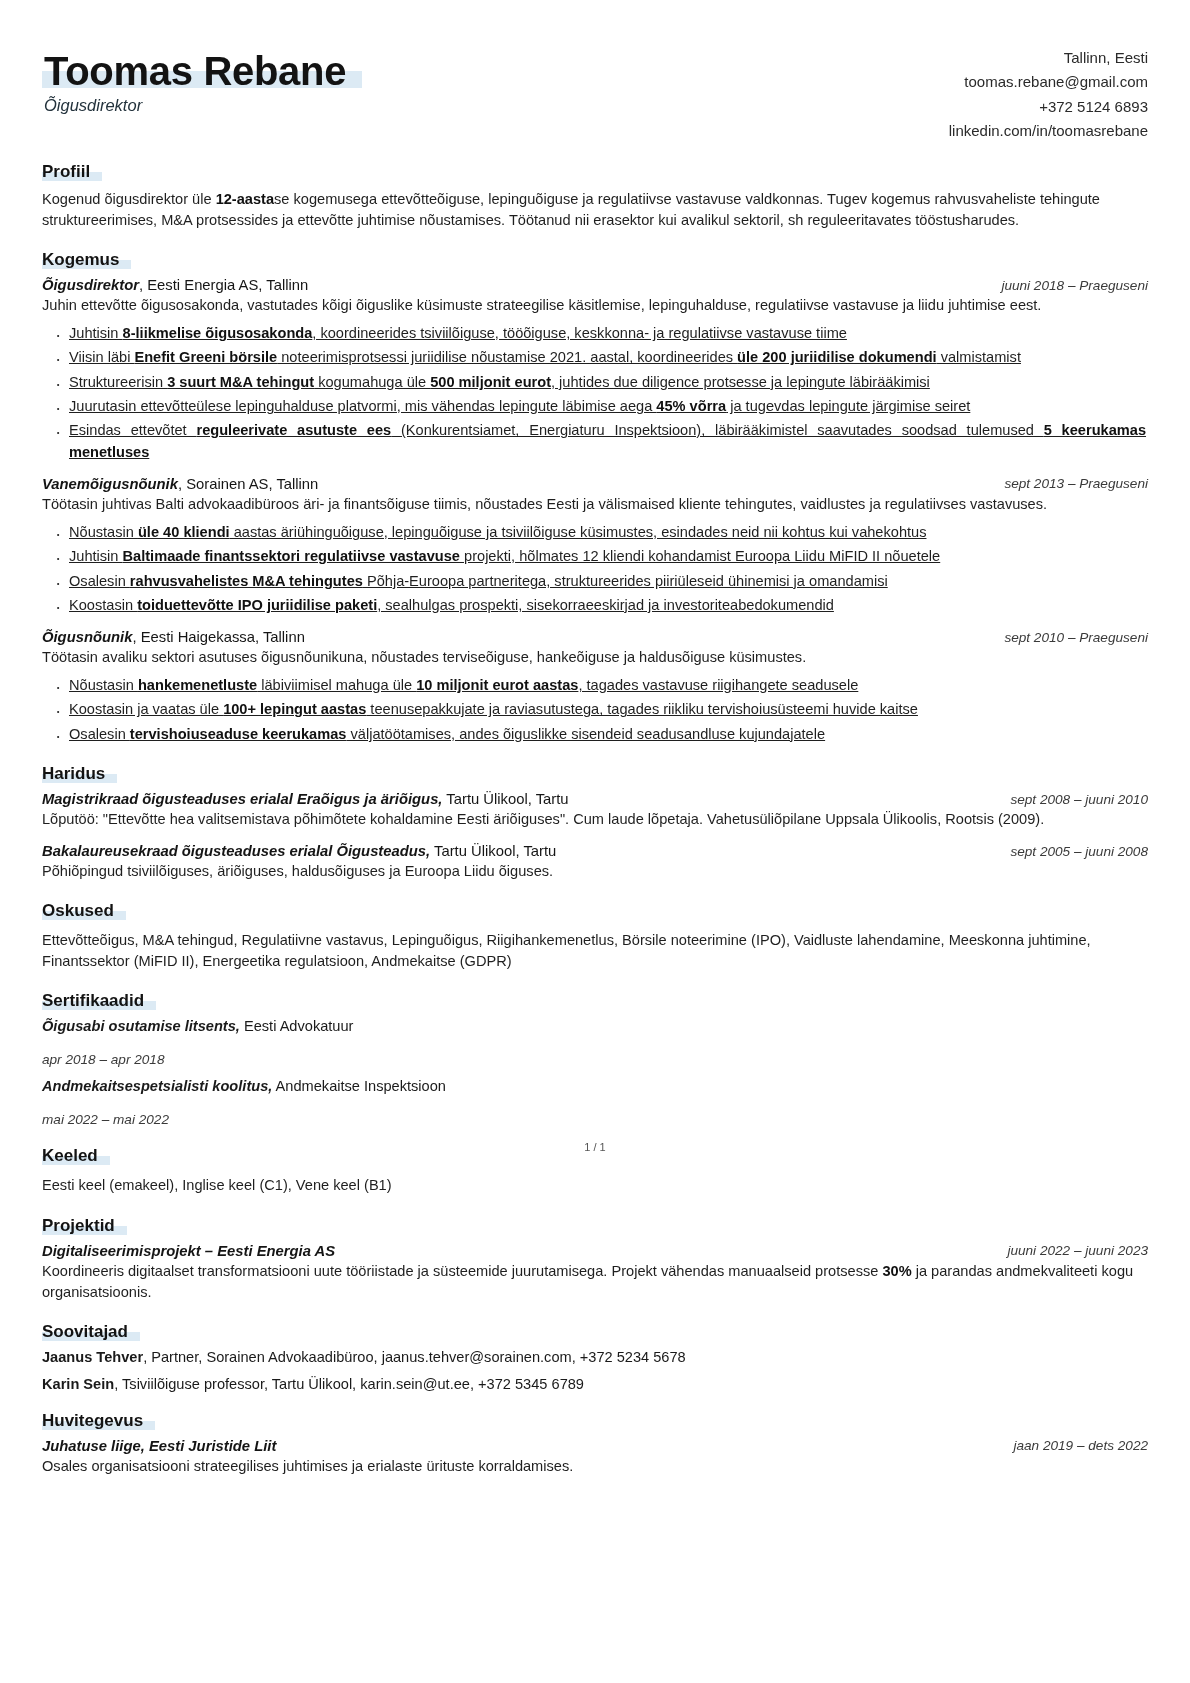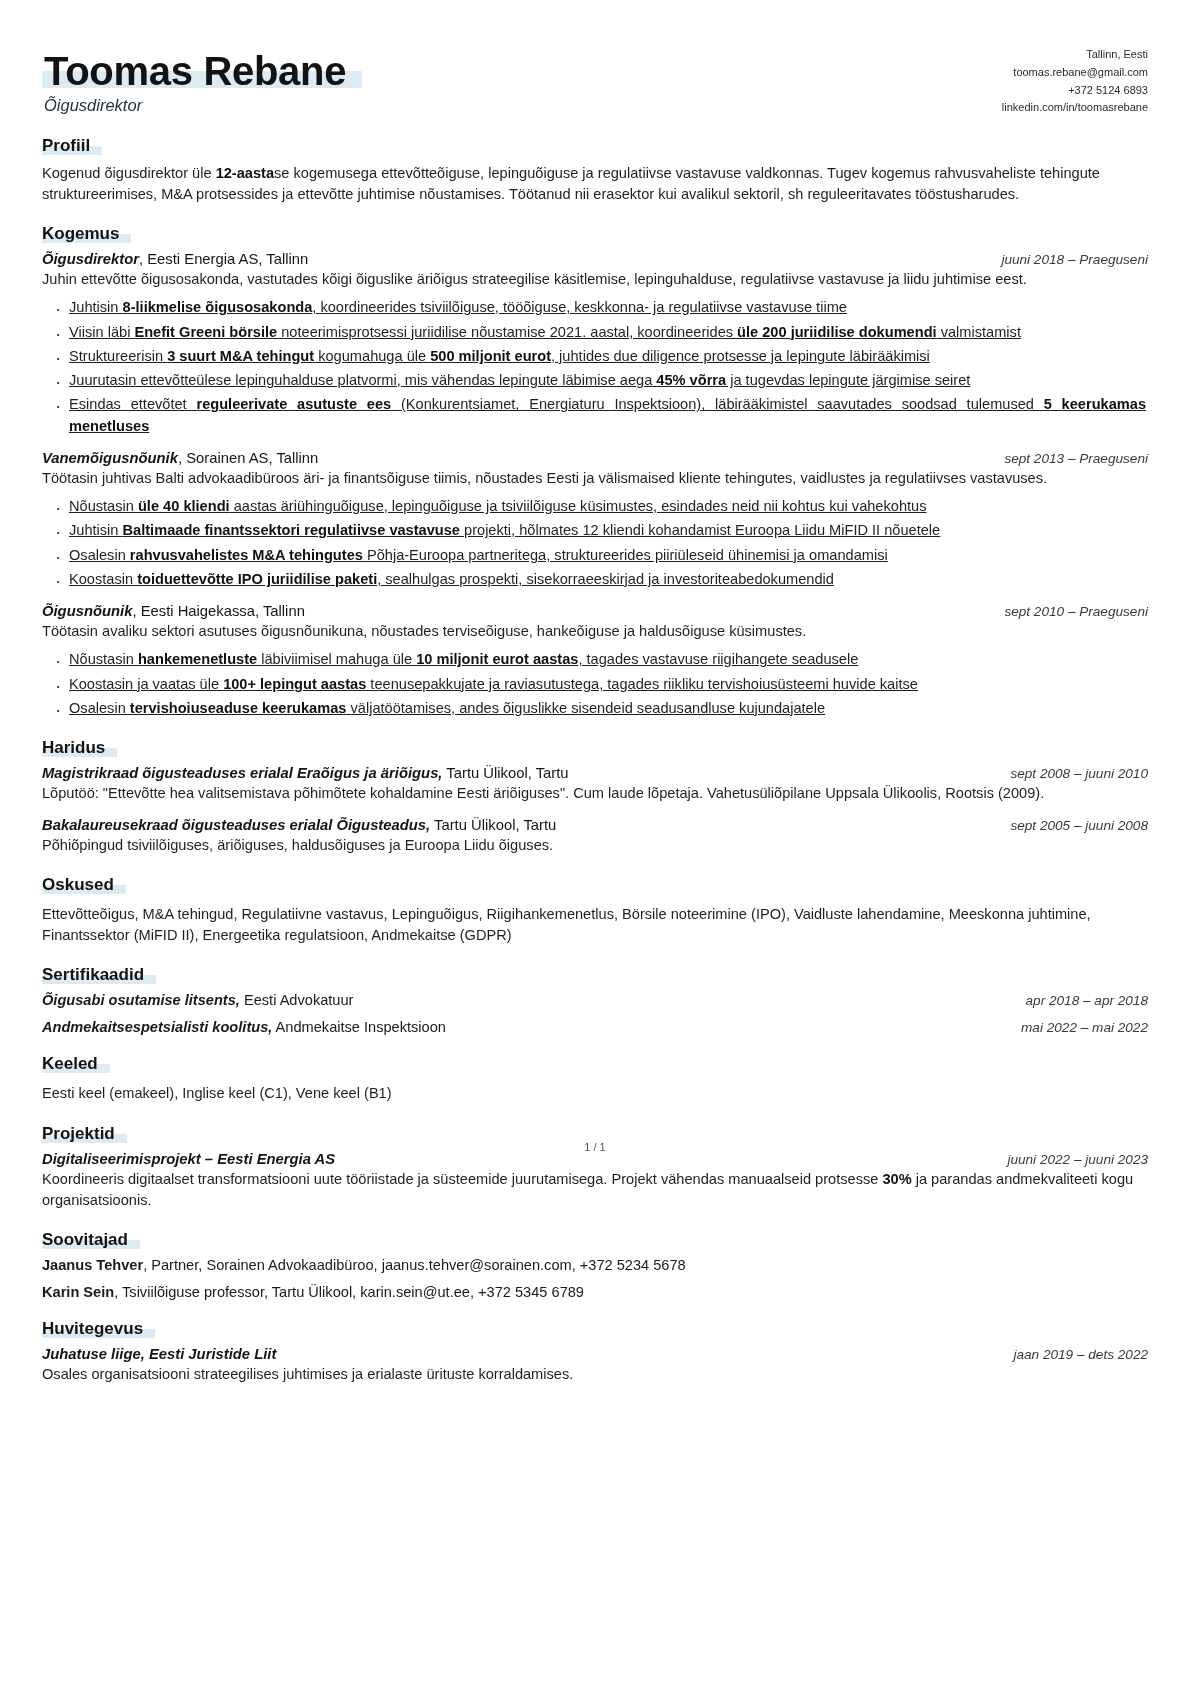--- a/index.html
+++ b/index.html
@@ -51,21 +51,21 @@
   .name .txt { position: relative; z-index: 1; }
   .job-subtitle {
     font-size: 16.5px;
     font-style: italic;
     color: #23323c;
     margin-top: 4px;
     padding-left: 2px;
   }
   .contact {
     text-align: right;
-    font-size: 11px;
+    font-size: 15px;
     line-height: 1.62;
     color: #2a2a2a;
     padding-top: 2px;
   }
   .contact div { white-space: nowrap; }
 
   
   .section { margin-top: 19px; }
   .sec-title {
     font-size: 17px;
@@ -93,21 +93,21 @@
     color: #1f1f1f;
   }
   b, strong { font-weight: bold; color: #111; }
 
   
   .entry { margin-top: 13px; }
   .entry:first-of-type { margin-top: 0; }
   .entry-head {
     display: flex;
     justify-content: space-between;
-    align-items: flex-end;
+    align-items: center;
     gap: 18px;
   }
   .entry-title {
     font-size: 14.8px;
     color: #151515;
     flex: 1 1 auto;
   }
   .entry-title .role {
     font-weight: bold;
     font-style: italic;
@@ -157,20 +157,21 @@
   }
 
   
   .line-row {
     display: flex;
     justify-content: space-between;
     align-items: baseline;
     gap: 18px;
     margin-top: 11px;
     font-size: 14.6px;
+    flex-direction: column;
   }
   .line-row:first-child { margin-top: 0; }
   .line-row .lbl { color: #1a1a1a; }
   .line-row .lbl .strong-i {
     font-weight: bold;
     font-style: italic;
   }
   .line-row .lbl .nm { font-weight: bold; }
   .line-row .dt {
     font-size: 13.6px;
@@ -230,21 +231,21 @@
     <div class="sec-title">
       <span class="hl"></span>
       <span class="txt">Kogemus</span>
     </div>
     <div>
         <div class="entry">
           <div class="entry-head">
             <div class="entry-title"><span class="role">Õigusdirektor</span><span class="org">, Eesti Energia AS, Tallinn</span></div>
             <div class="entry-date">juuni 2018 – Praeguseni</div>
           </div>
-          <div class="entry-desc">Juhin ettevõtte õigusosakonda, vastutades kõigi õiguslike äriõigus strateegilise käsitlemise, lepinguhalduse, regulatiivse vastavuse ja liidu juhtimise eest.</div>
+          <div class="entry-desc">Juhin ettevõtte õigusosakonda, vastutades kõigi õiguslike küsimuste strateegilise käsitlemise, lepinguhalduse, regulatiivse vastavuse ja liidu juhtimise eest.</div>
           <ul class="bullets">
             <li class="">Juhtisin <b>8-liikmelise õigusosakonda</b>, koordineerides tsiviilõiguse, tööõiguse, keskkonna- ja regulatiivse vastavuse tiime</li>
             <li class="">Viisin läbi <b>Enefit Greeni börsile</b> noteerimisprotsessi juriidilise nõustamise 2021. aastal, koordineerides <b>üle 200 juriidilise dokumendi</b> valmistamist</li>
             <li class="">Struktureerisin <b>3 suurt M&amp;A tehingut</b> kogumahuga üle <b>500 miljonit eurot</b>, juhtides due diligence protsesse ja lepingute läbirääkimisi</li>
             <li class="">Juurutasin ettevõtteülese lepinguhalduse platvormi, mis vähendas lepingute läbimise aega <b>45% võrra</b> ja tugevdas lepingute järgimise seiret</li>
             <li class="justified">Esindas ettevõtet <b>reguleerivate asutuste ees</b> (Konkurentsiamet, Energiaturu Inspektsioon), läbirääkimistel saavutades soodsad tulemused <b>5 keerukamas menetluses</b></li>
           </ul>
         </div>
         <div class="entry">
           <div class="entry-head">

